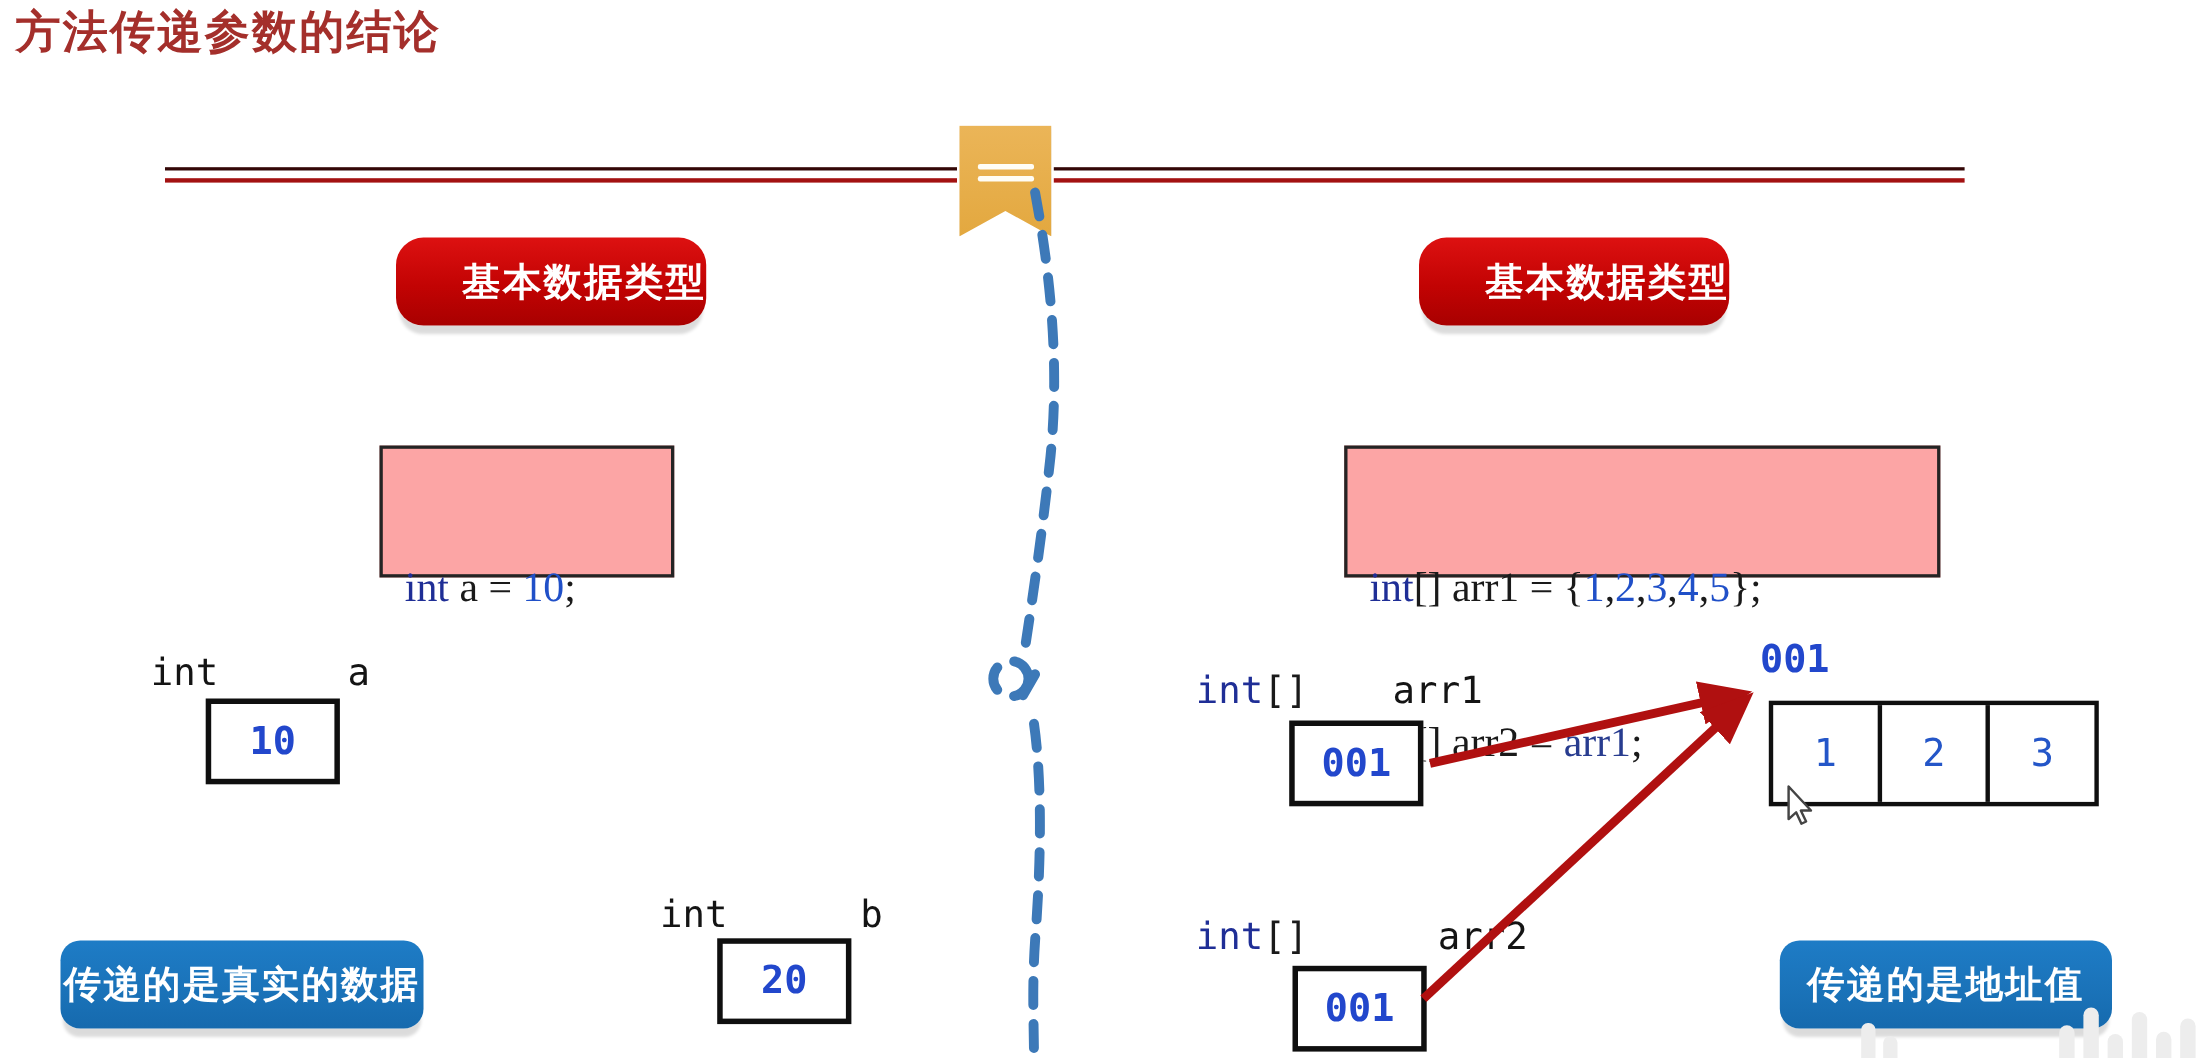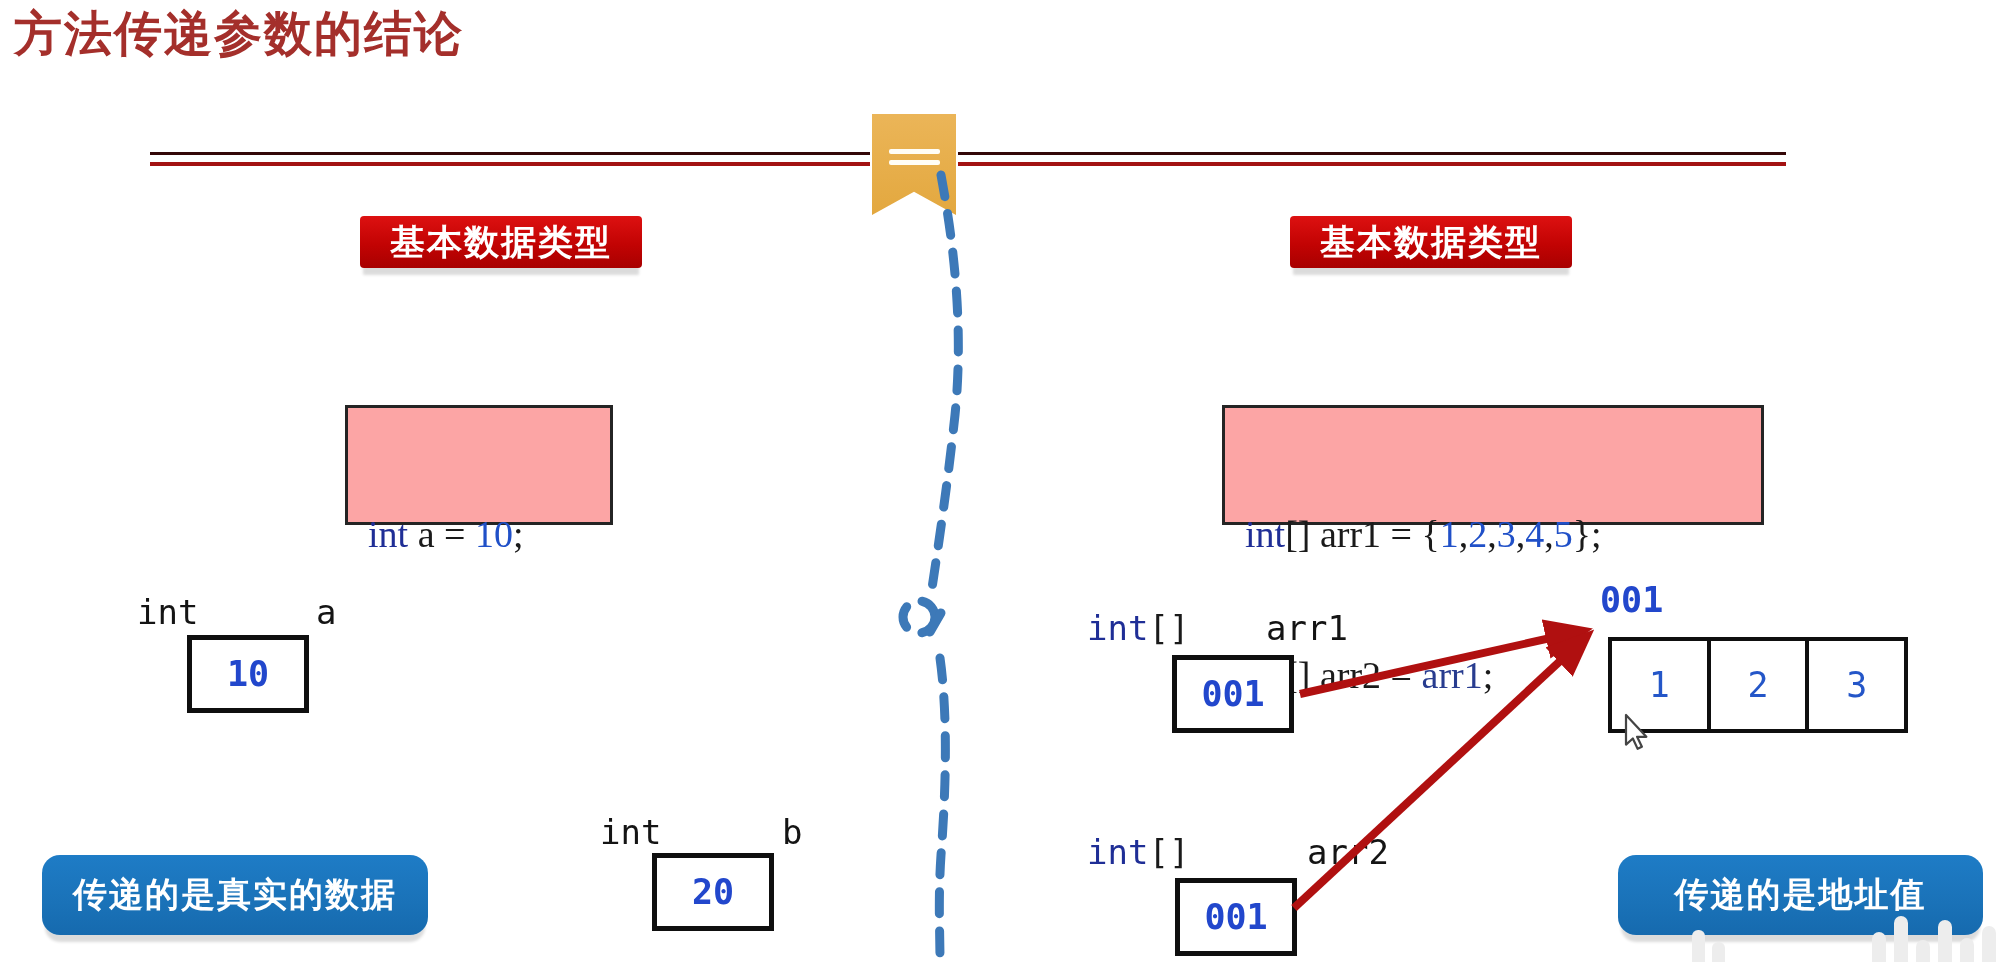--- a/index.html
+++ b/index.html
@@ -3,58 +3,58 @@
 <meta charset="utf-8">
 <style>
   html,body{margin:0;padding:0;background:#ffffff;}
   .stage{
     position:relative;width:2005px;height:962px;background:#ffffff;
     overflow:hidden;font-family:"Liberation Sans","DejaVu Sans",sans-serif;
   }
   .abs{position:absolute;}
   
   .page-title{
-    left:14px;top:2px;font-size:48px;font-weight:bold;color:#A42F2B;
+    left:14px;top:2px;font-size:41px;font-weight:bold;color:#A42F2B;
     letter-spacing:2px;margin:0;
   }
   
   .divider{
     height:7px;border-top:3px solid #330707;border-bottom:4px solid #A31212;
   }
   .divider.seg-left{left:150px;top:152px;width:720px;}
   .divider.seg-right{left:958px;top:152px;width:828px;}
   
   .ribbon{
     left:872px;top:114px;width:84px;height:101px;
     background:linear-gradient(180deg,#EBB558 0%,#E3A83F 100%);
     clip-path:polygon(0 0,100% 0,100% 100%,50% 77%,0 100%);
     filter:drop-shadow(2px 2px 2px rgba(0,0,0,0.25));
   }
   .ribbon .bar{position:absolute;left:17px;width:51px;height:5px;background:#FFFDF5;border-radius:2px;}
   .ribbon .bar.b1{top:35px;}
   .ribbon .bar.b2{top:46px;}
   
   .badge-red{
-    display:flex;align-items:center;justify-content:center;
-    width:282px;height:52px;border-radius:4px;
+    display:flex;align-items:center;justify-content:flex-end;
+    width:282px;height:80px;border-radius:25px;
     background:linear-gradient(180deg,#DD1111 0%,#C20303 55%,#A80000 100%);
     color:#ffffff;font-size:35px;font-weight:bold;letter-spacing:2px;
     box-shadow:0 10px 3px -3px rgba(0,0,0,0.14);
   }
   .badge-blue{
     display:flex;align-items:center;justify-content:center;
     height:80px;border-radius:18px;
     background:linear-gradient(180deg,#1E7CC6 0%,#1A72B8 60%,#166AAE 100%);
     color:#ffffff;font-size:34px;font-weight:bold;letter-spacing:2px;
     box-shadow:0 10px 3px -3px rgba(0,0,0,0.14);
   }
   .badge-red.left-badge{left:360px;top:216px;}
   .badge-red.right-badge{left:1290px;top:216px;}
-  .badge-blue.left-conclusion{left:42px;top:855px;width:386px;}
-  .badge-blue.right-conclusion{left:1618px;top:855px;width:365px;}
+  .badge-blue.left-conclusion{left:55px;top:855px;width:330px;}
+  .badge-blue.right-conclusion{left:1618px;top:855px;width:302px;}
   
   .code-box{
     background:#fca5a5;border:3px solid #242424;
     font-family:Liberation Serif, serif;
     font-size:38px;line-height:47px;padding:9px 20px;white-space:pre;
     color:#1a1a1a;
   }
   .code-box.left-code{left:345px;top:405px;width:222px;height:96px;}
   .code-box.right-code{left:1222px;top:405px;width:496px;height:96px;}
   .tk-kw{color:#1F2E96;}

